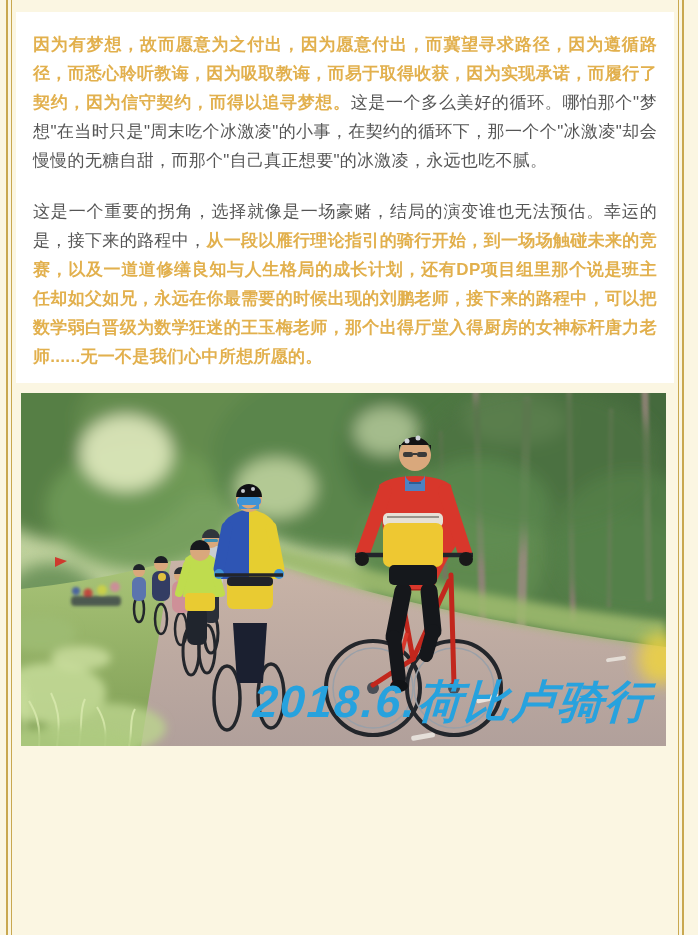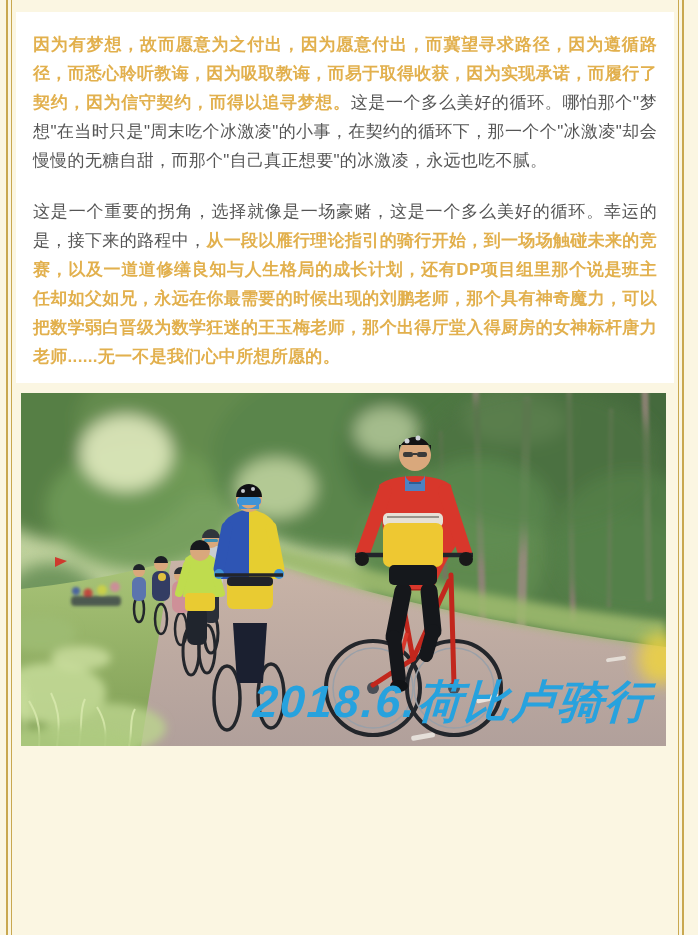--- a/index.html
+++ b/index.html
@@ -50,21 +50,21 @@
 
 <div class="page">
   <div class="vline vl-outer-left"></div>
   <div class="vline vl-inner-left"></div>
   <div class="vline vl-outer-right"></div>
   <div class="vline vl-inner-right"></div>
 
   <div class="content">
     <div class="article">
       <p><span class="hl">因为有梦想，故而愿意为之付出，因为愿意付出，而冀望寻求路径，因为遵循路径，而悉心聆听教诲，因为吸取教诲，而易于取得收获，因为实现承诺，而履行了契约，因为信守契约，而得以追寻梦想。</span><span>这是一个多么美好的循环。哪怕那个"梦想"在当时只是"周末吃个冰激凌"的小事，在契约的循环下，那一个个"冰激凌"却会慢慢的无糖自甜，而那个"自己真正想要"的冰激凌，永远也吃不腻。</span></p>
-      <p><span>这是一个重要的拐角，选择就像是一场豪赌，这是一个多么美好的循环。幸运的是，接下来的路程中，</span><span class="hl">从一段以雁行理论指引的骑行开始，到一场场触碰未来的竞赛，以及一道道修缮良知与人生格局的成长计划，还有DP项目组里那个说是班主任却如父如兄，永远在你最需要的时候出现的刘鹏老师，那个具有神奇魔力，可以把数学弱白晋级为数学狂迷的王玉梅老师，那个出得厅堂入得厨房的女神标杆唐力老师......无一不是我们心中所想所愿的。</span></p>
+      <p><span>这是一个重要的拐角，选择就像是一场豪赌，结局的演变谁也无法预估。幸运的是，接下来的路程中，</span><span class="hl">从一段以雁行理论指引的骑行开始，到一场场触碰未来的竞赛，以及一道道修缮良知与人生格局的成长计划，还有DP项目组里那个说是班主任却如父如兄，永远在你最需要的时候出现的刘鹏老师，接下来的路程中，可以把数学弱白晋级为数学狂迷的王玉梅老师，那个出得厅堂入得厨房的女神标杆唐力老师......无一不是我们心中所想所愿的。</span></p>
     </div>
 
     <div class="photo-wrap">
       <svg viewBox="0 0 645 353" preserveAspectRatio="none">
         <defs>
           <linearGradient id="gSky" x1="0" y1="0" x2="0" y2="1">
             <stop offset="0" stop-color="#D9E5B8"></stop>
               <stop offset="1" stop-color="#9FB87B"></stop>
           </linearGradient>
           <linearGradient id="gPath" x1="0" y1="0" x2="0" y2="1">

